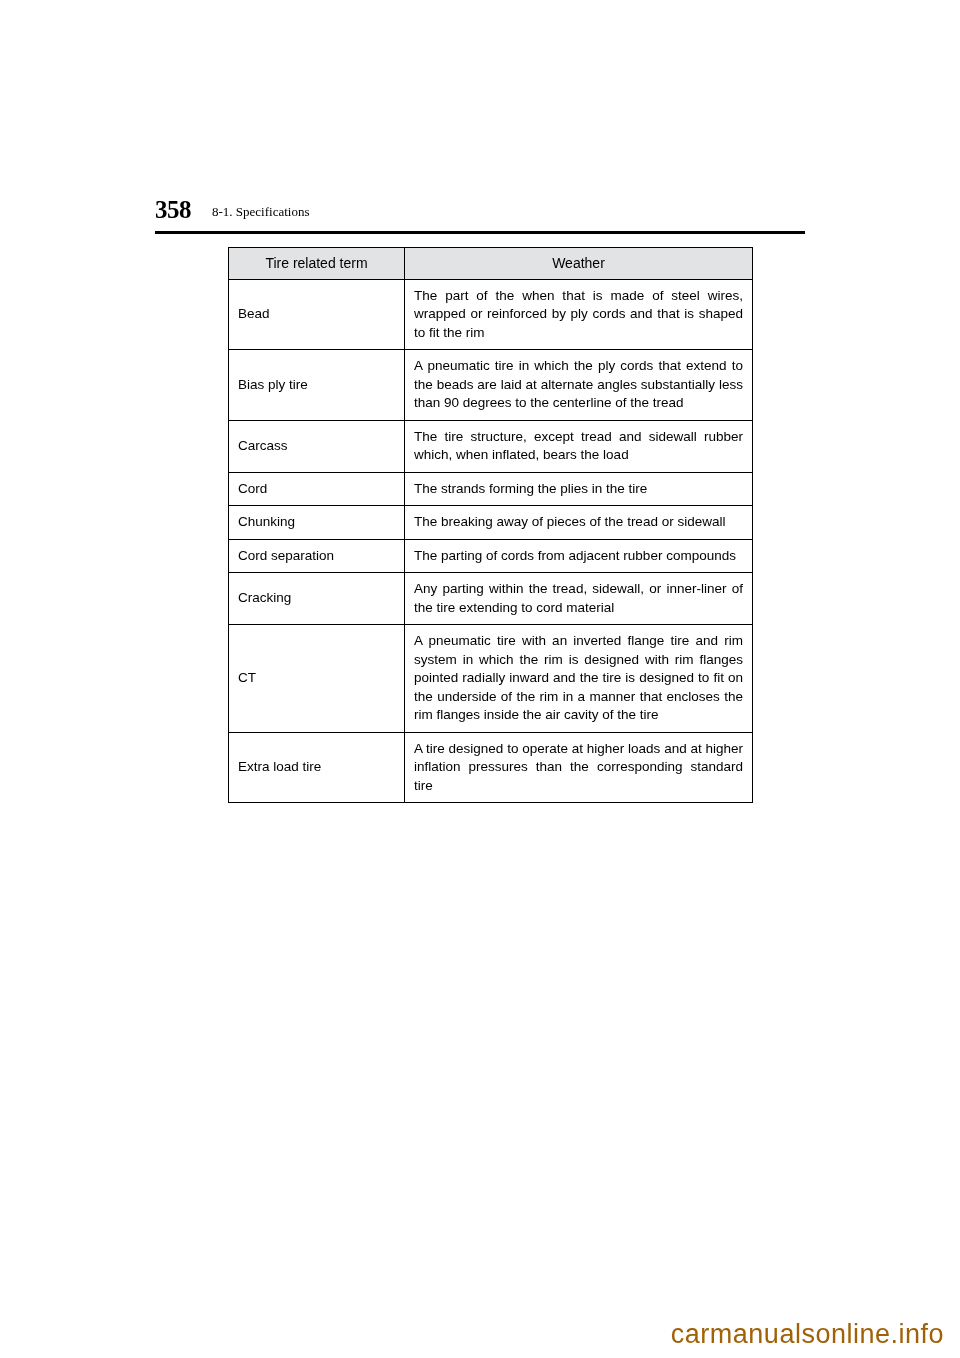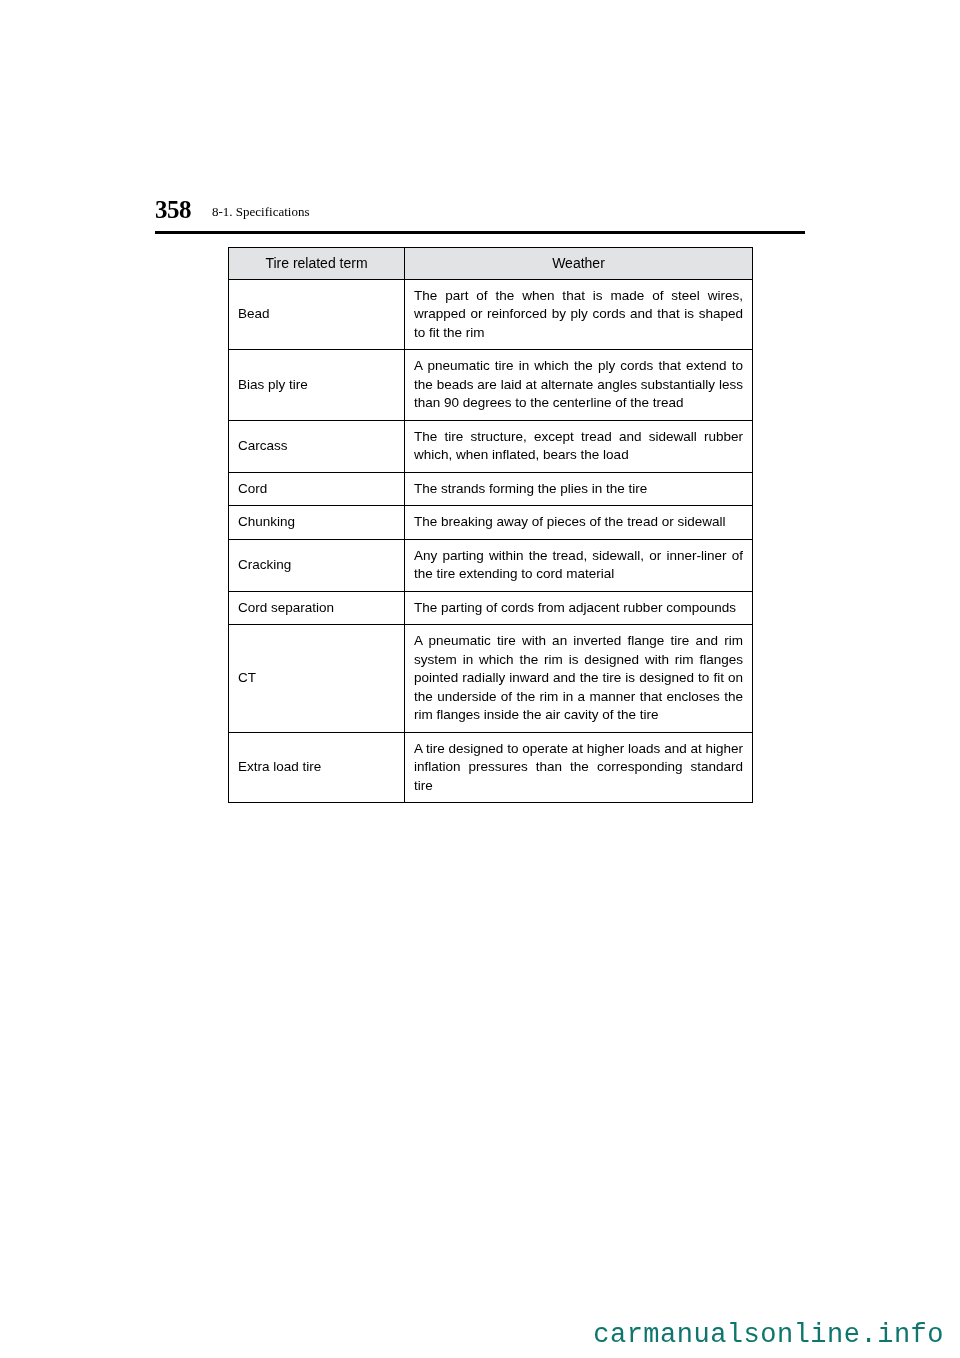--- a/index.html
+++ b/index.html
@@ -94,23 +94,23 @@
     text-align: justify;
     text-align-last: left;
   }
 
   
   .watermark {
     position: absolute;
     right: 16px;
     bottom: 8px;
     font-size: 27px;
-    color: #0f766e;
+    color: #a16207;
     letter-spacing: 0.5px;
-    font-family: Liberation Mono, monospace;
+    font-family: Liberation Sans, sans-serif;
     white-space: nowrap;
     margin-left: 32px;
   }
 </style>
 </head>
 <body>
 
 <div class="page">
 
   <div class="header">
@@ -146,26 +146,26 @@
         </tr>
         <tr>
           <td class="term">Cord</td>
           <td class="meaning">The strands forming the plies in the tire</td>
         </tr>
         <tr>
           <td class="term">Chunking</td>
           <td class="meaning">The breaking away of pieces of the tread or sidewall</td>
         </tr>
         <tr>
+          <td class="term">Cord separation</td>
+          <td class="meaning">The parting of cords from adjacent rubber compounds</td>
+        </tr>
+        <tr>
           <td class="term">Cracking</td>
           <td class="meaning">Any parting within the tread, sidewall, or inner-liner of the tire extending to cord material</td>
-        </tr>
-        <tr>
-          <td class="term">Cord separation</td>
-          <td class="meaning">The parting of cords from adjacent rubber compounds</td>
         </tr>
         <tr>
           <td class="term">CT</td>
           <td class="meaning">A pneumatic tire with an inverted flange tire and rim system in which the rim is designed with rim flanges pointed radially inward and the tire is designed to fit on the underside of the rim in a manner that encloses the rim flanges inside the air cavity of the tire</td>
         </tr>
         <tr>
           <td class="term">Extra load tire</td>
           <td class="meaning">A tire designed to operate at higher loads and at higher inflation pressures than the corresponding standard tire</td>
         </tr>
       </tbody>

